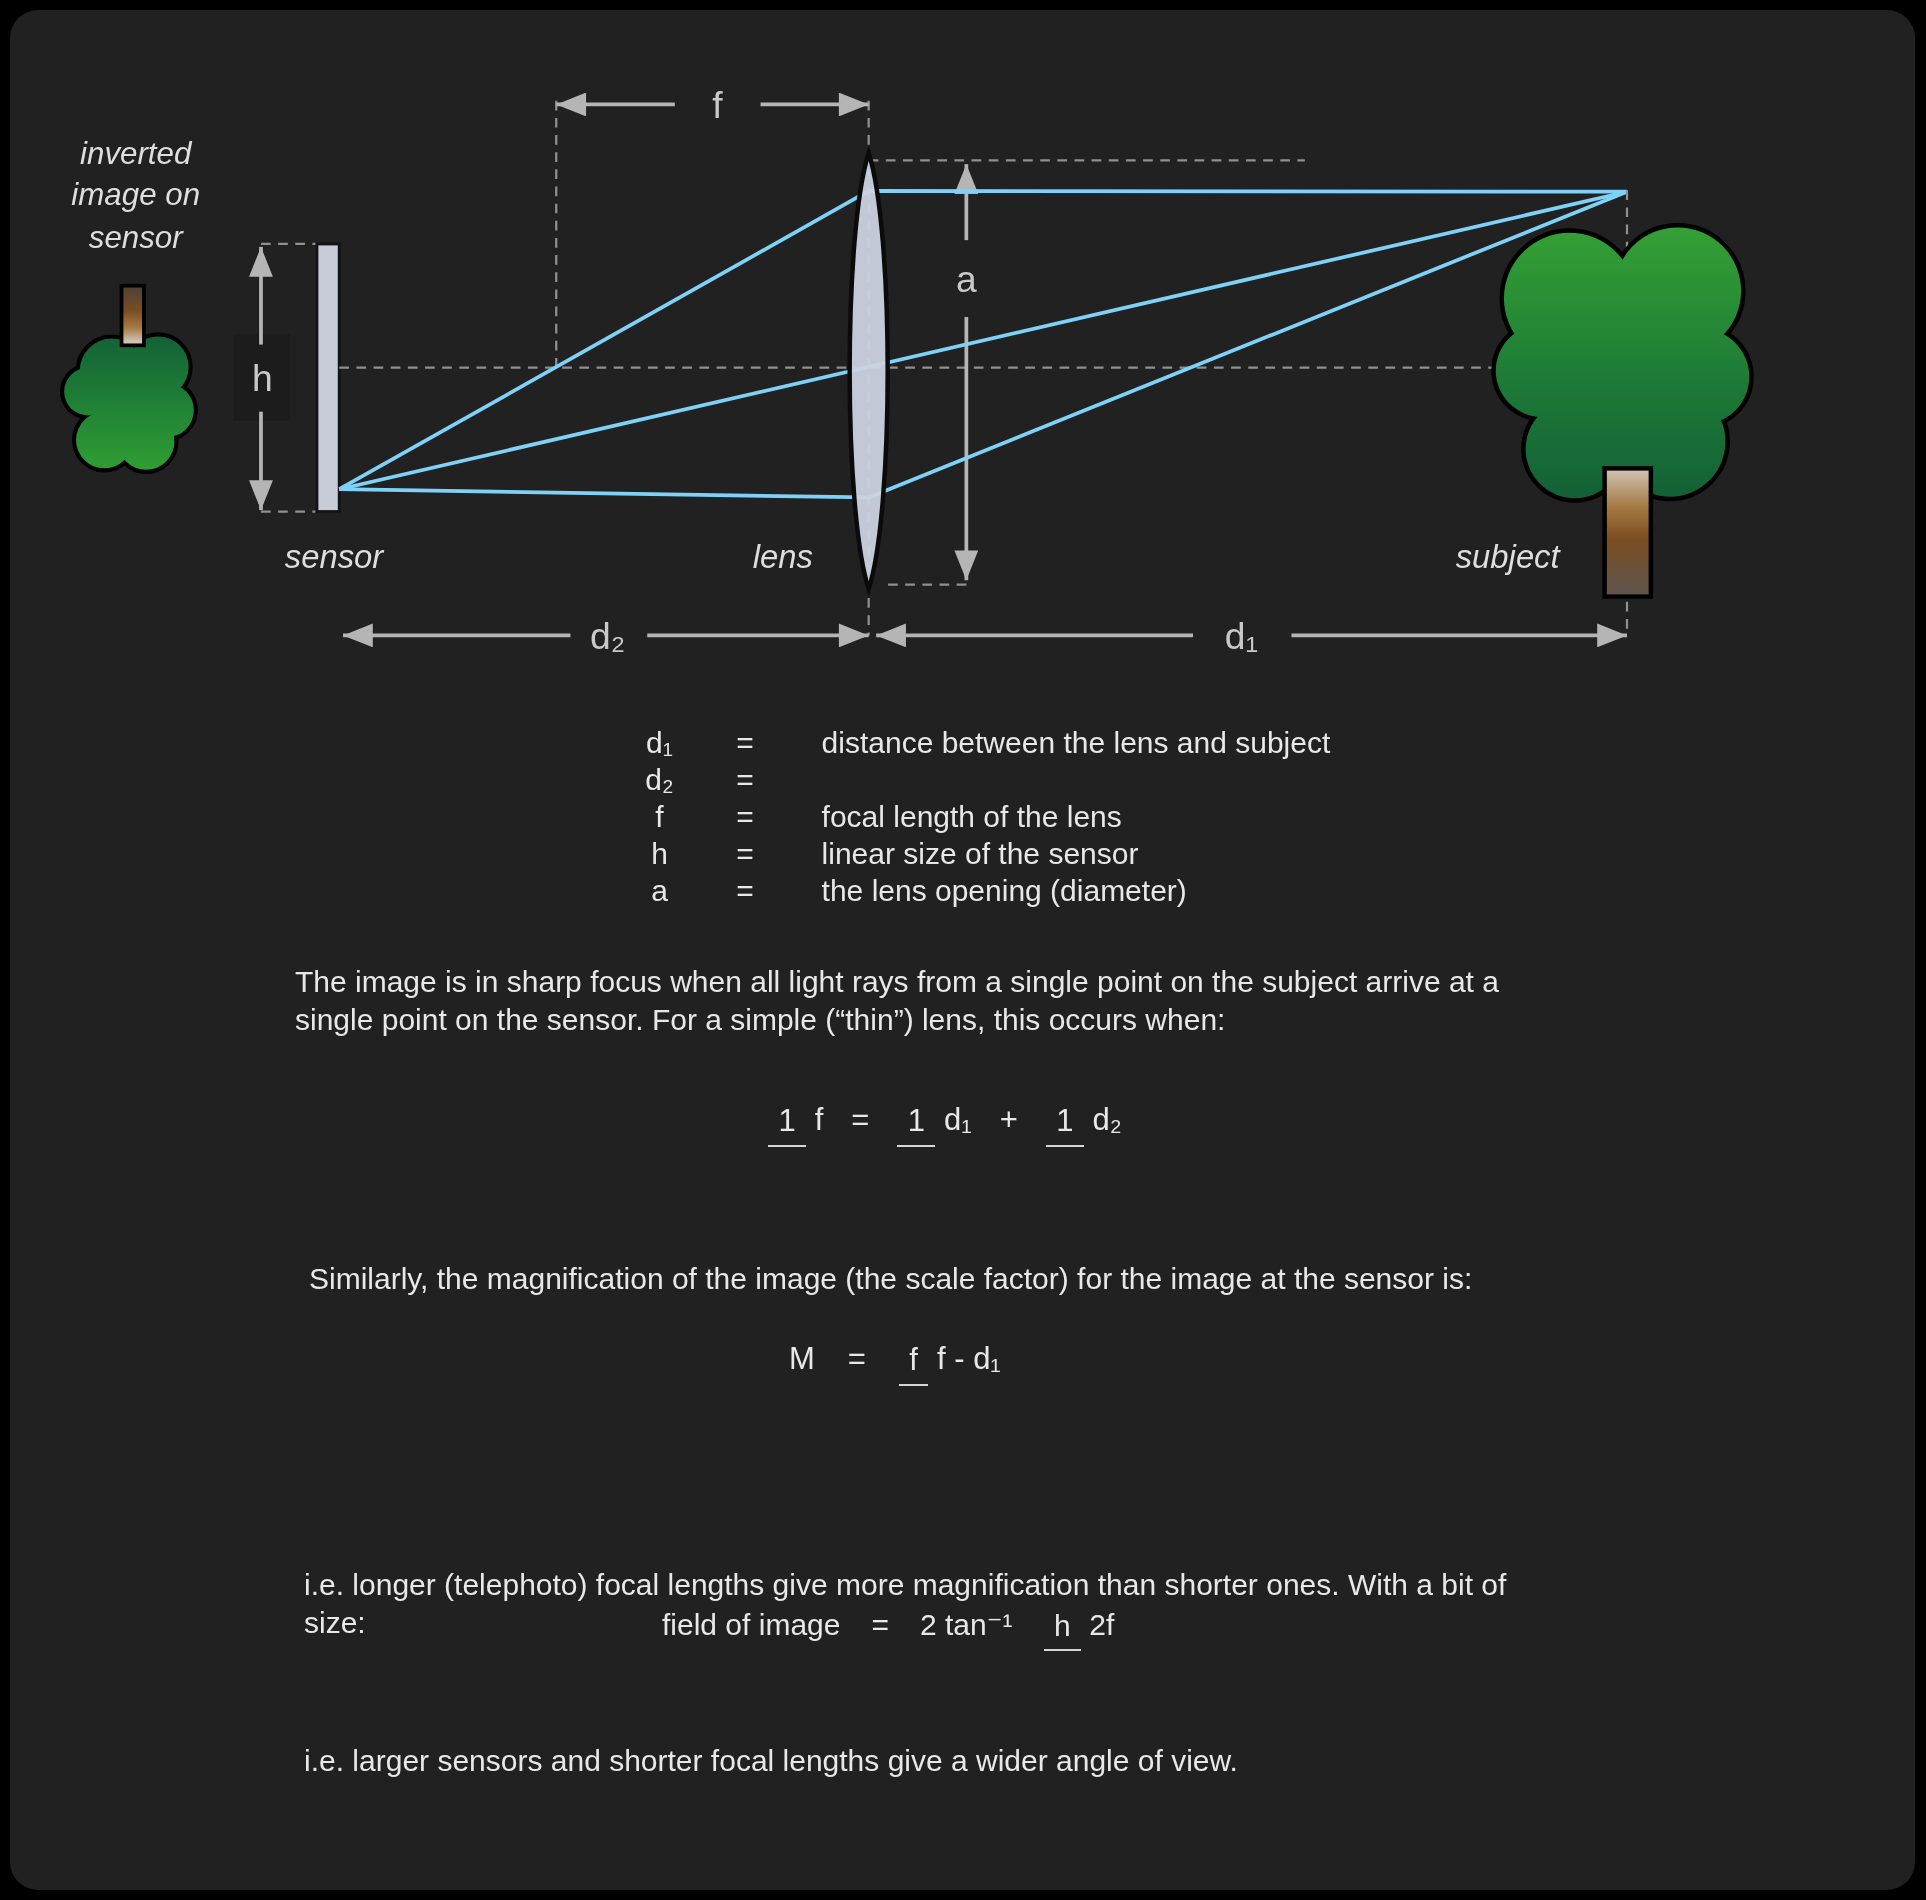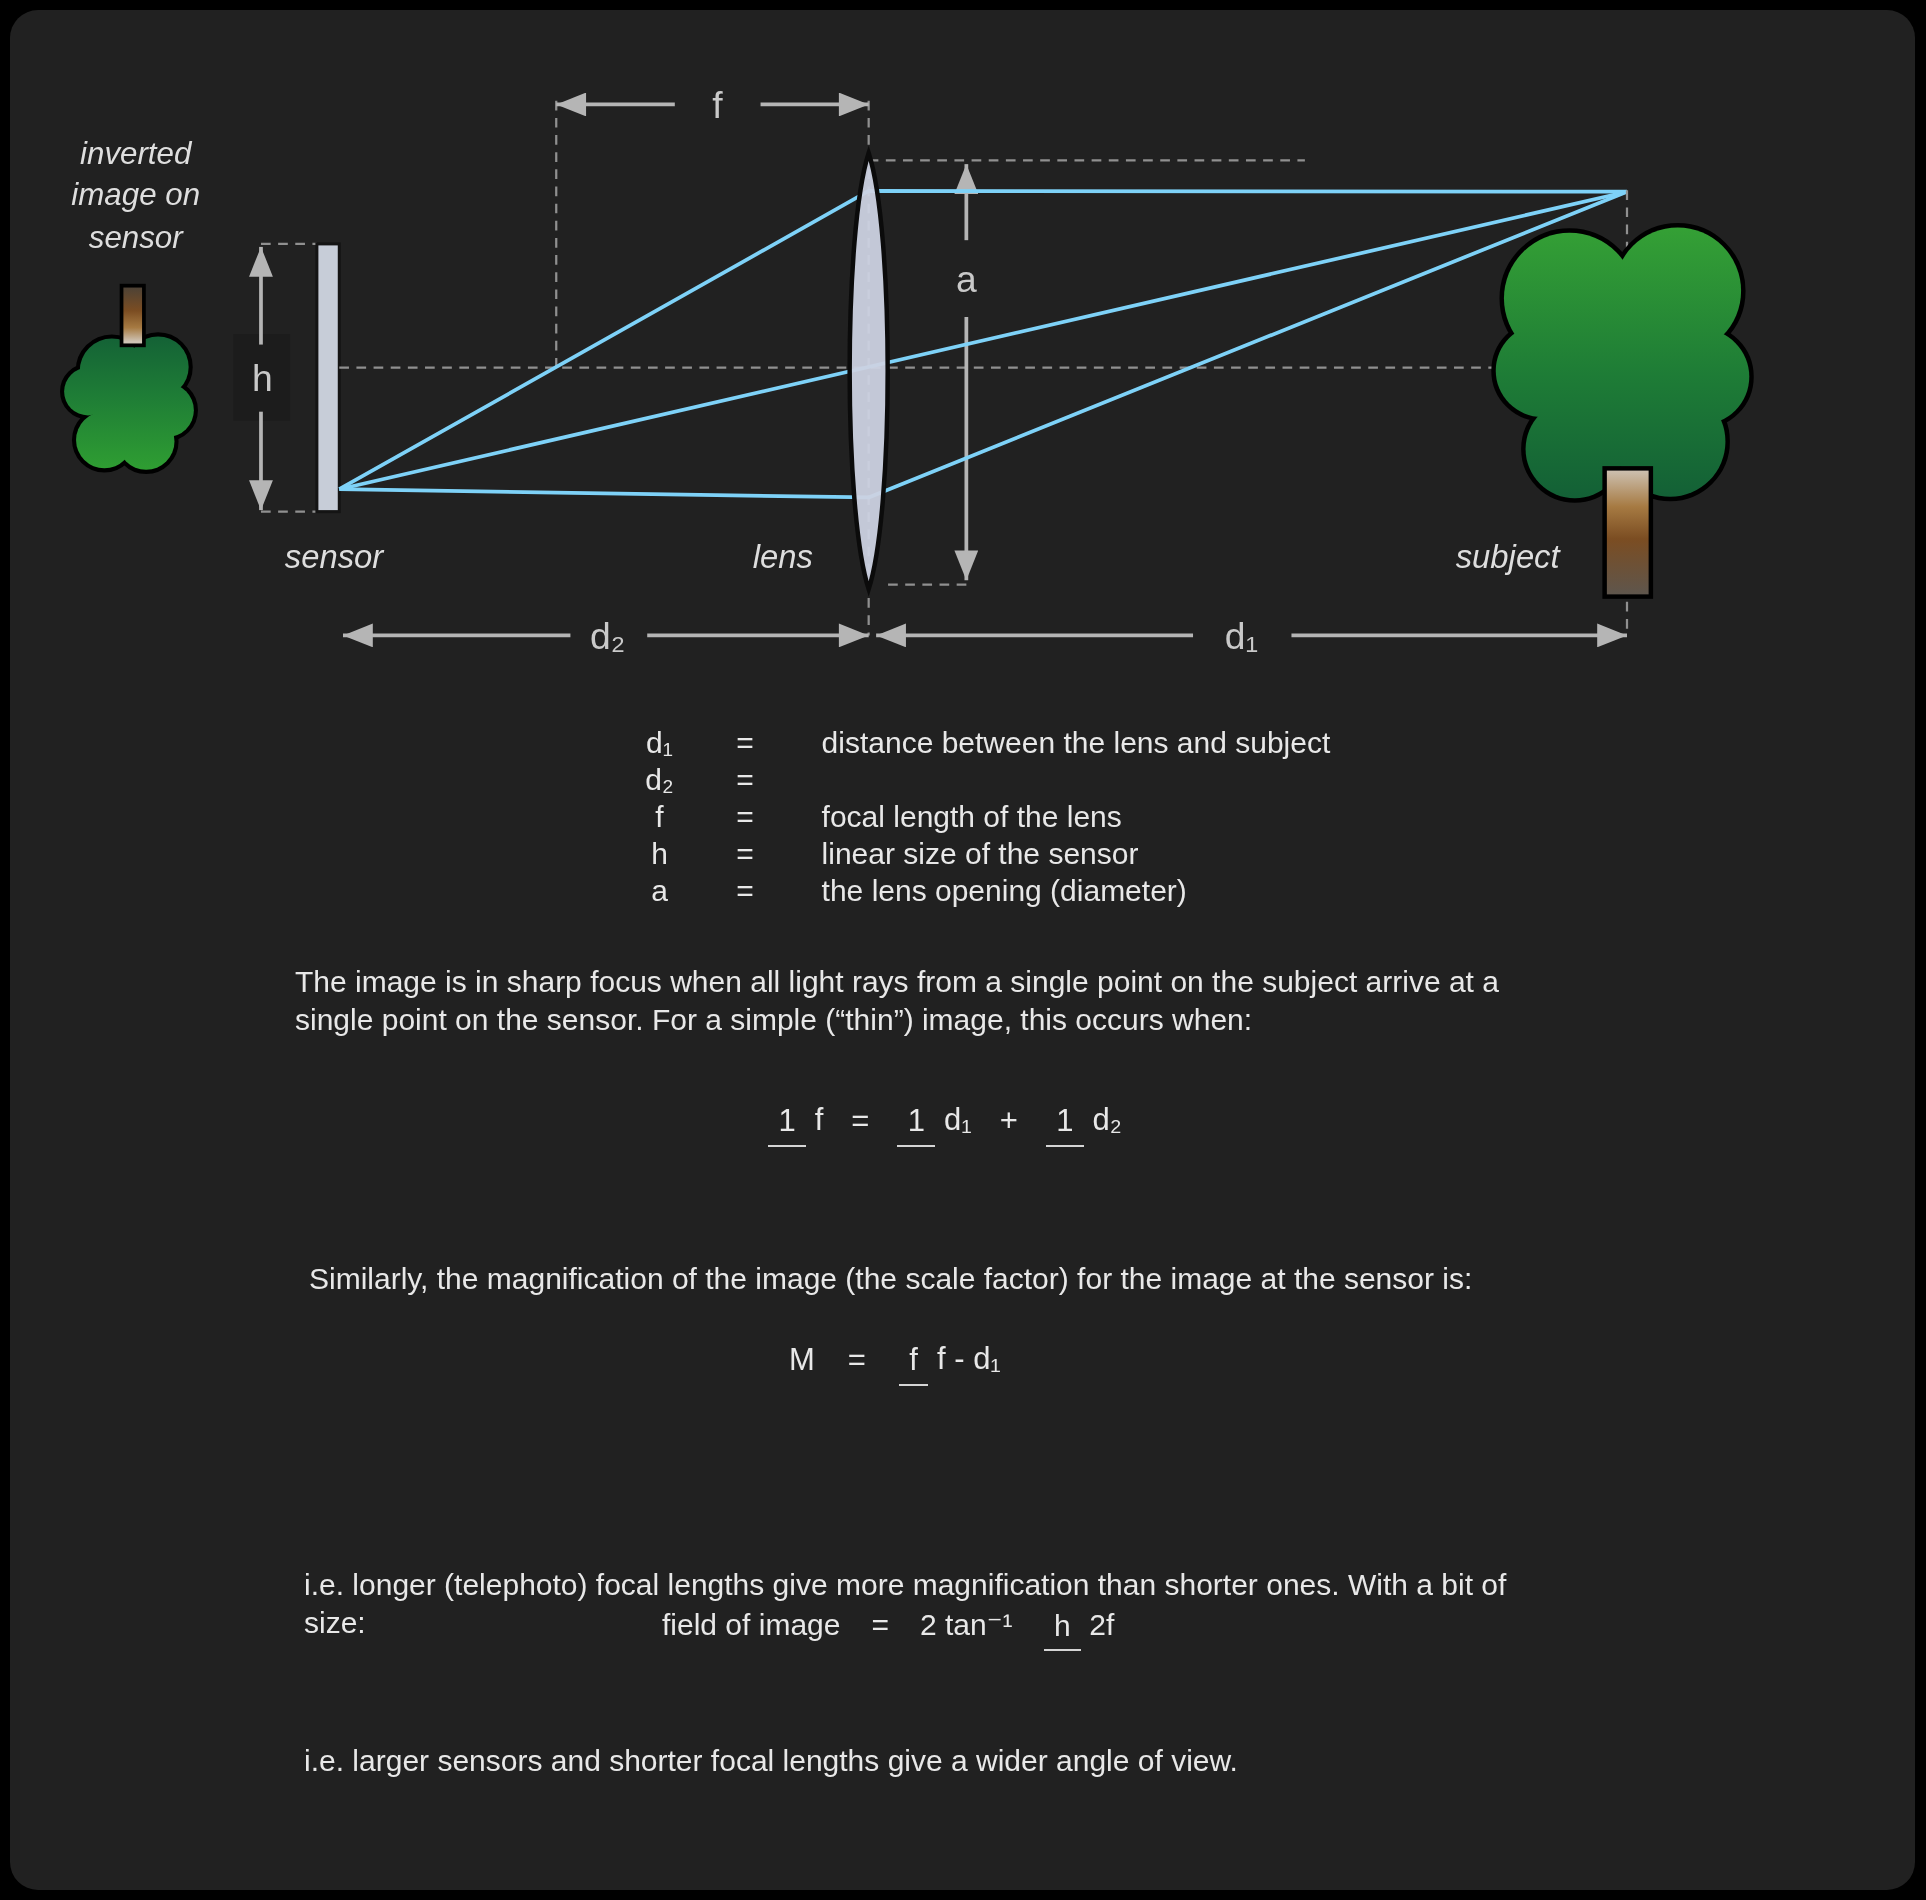--- a/index.html
+++ b/index.html
@@ -12,21 +12,21 @@
   .dim-label{font-size:50px;fill:#c9c9c9;}
   .dash{stroke:#909090;stroke-width:3;stroke-dasharray:13 10;fill:none;}
   .dim{stroke:#b5b5b5;stroke-width:5;fill:none;}
   .ray{stroke:#7ed2f8;stroke-width:5;fill:none;stroke-linejoin:round;}
   .abs{position:absolute;}
   .body-text{font-size:30px;line-height:38px;color:#e8e8e8;white-space:nowrap;}
   .def-row{display:flex;align-items:baseline;height:37px;font-size:30px;}
   .def-sym{width:67px;text-align:center;}
   .def-eq{width:104px;text-align:center;}
   .def-desc{margin-left:24.6px;white-space:nowrap;text-align:right;}
-  .formula{display:flex;align-items:flex-end;font-size:31px;color:#e8e8e8;}
+  .formula{display:flex;align-items:center;font-size:31px;color:#e8e8e8;}
   .f1{left:768px;top:1102px;gap:28px;}
   .f2{left:789px;top:1341px;gap:33px;}
   .f3{left:662px;top:1608px;gap:31px;font-size:30px;}
   .frac{display:inline-block;text-align:center;}
   .frac .num{border-bottom:2.2px solid #d5d5d5;padding:1.5px 10.4px 7.5px;line-height:34px;}
   .frac .den{padding-top:6px;line-height:34px;}
   .op{line-height:34px;}
 </style>
 </head>
 <body>
@@ -173,21 +173,21 @@
   </div>
   <div class="def-row">
     <span class="def-sym">a</span>
     <span class="def-eq">=</span>
     <span class="def-desc">the lens opening (diameter)</span>
   </div>
 </div>
 
 <div class="abs body-text" style="left:295px;top:963px;">
   <div>The image is in sharp focus when all light rays from a single point on the subject arrive at a</div>
-  <div>single point on the sensor. For a simple (“thin”) image, this occurs when:</div>
+  <div>single point on the sensor. For a simple (“thin”) lens, this occurs when:</div>
 </div>
 
 <div class="abs formula f1">
   <span class="frac">
     <span class="num">1</span>
     <span class="den">f</span>
   </span>
   <span class="op">=</span>
   <span class="frac">
     <span class="num">1</span>

